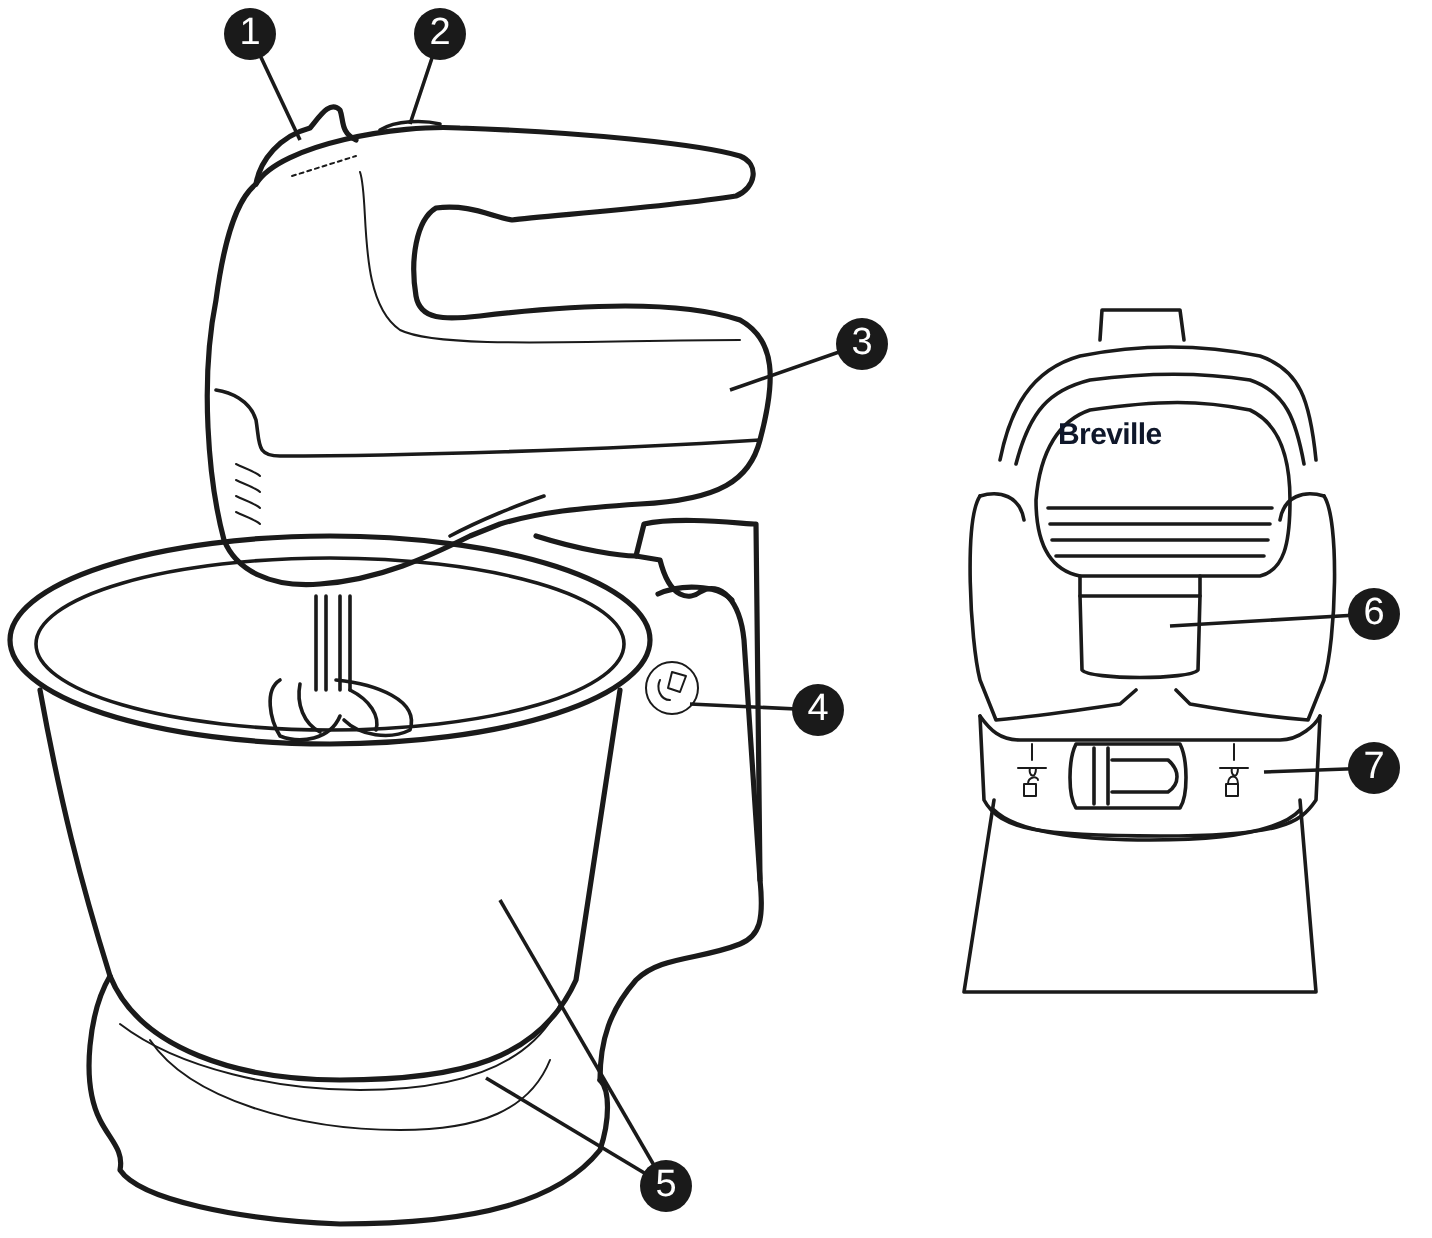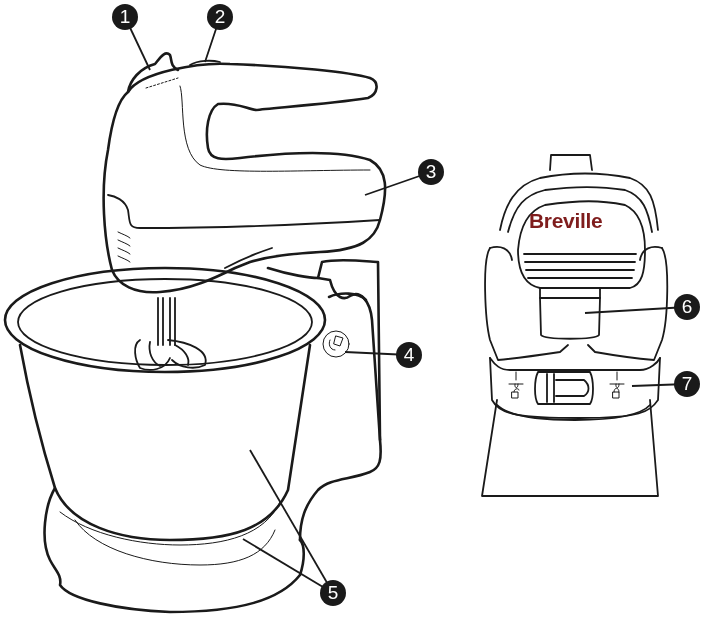--- a/index.html
+++ b/index.html
@@ -5,21 +5,21 @@
   html, body { margin: 0; padding: 0; background: #ffffff; }
   body { width: 716px; height: 619px; position: relative; overflow: hidden; font-family: "Liberation Sans", sans-serif; }
   .stage { position: absolute; left: 0; top: 0; width: 716px; height: 619px; }
   svg { position: absolute; left: 0; top: 0; }
   .ln { fill: none; stroke: #1a1a1a; stroke-linecap: round; stroke-linejoin: round; }
   .thick { stroke-width: 2.6; }
   .mid { stroke-width: 1.8; }
   .thin { stroke-width: 1; }
   .leader { stroke: #1a1a1a; stroke-width: 1.8; fill: none; }
   .callout { position: absolute; width: 26px; height: 26px; border-radius: 50%; background: #1a1a1a; color: #ffffff; font-size: 19px; font-weight: normal; line-height: 26px; text-align: center; }
-  .brand { position: absolute; font-family: "Liberation Sans", sans-serif; font-weight: bold; font-size: 21px; color: #7f1d1d; letter-spacing: -0.3px; }
+  .brand { position: absolute; font-family: "Liberation Sans", sans-serif; font-weight: bold; font-size: 15px; color: #0f172a; letter-spacing: -0.3px; }
 </style>
 </head>
 <body>
 
 <div class="stage">
 
   <svg width="716" height="619" viewBox="0 0 716 619">
 
     <g>
       <path class="ln thick" d="M268,268 C290,275 310,278 318,278 L330,280 C335,300 345,300 350,296 C360,290 370,300 372,320 L380,440 C382,460 380,468 370,472 C350,480 330,478 318,490 C305,505 300,520 300,540"></path>

